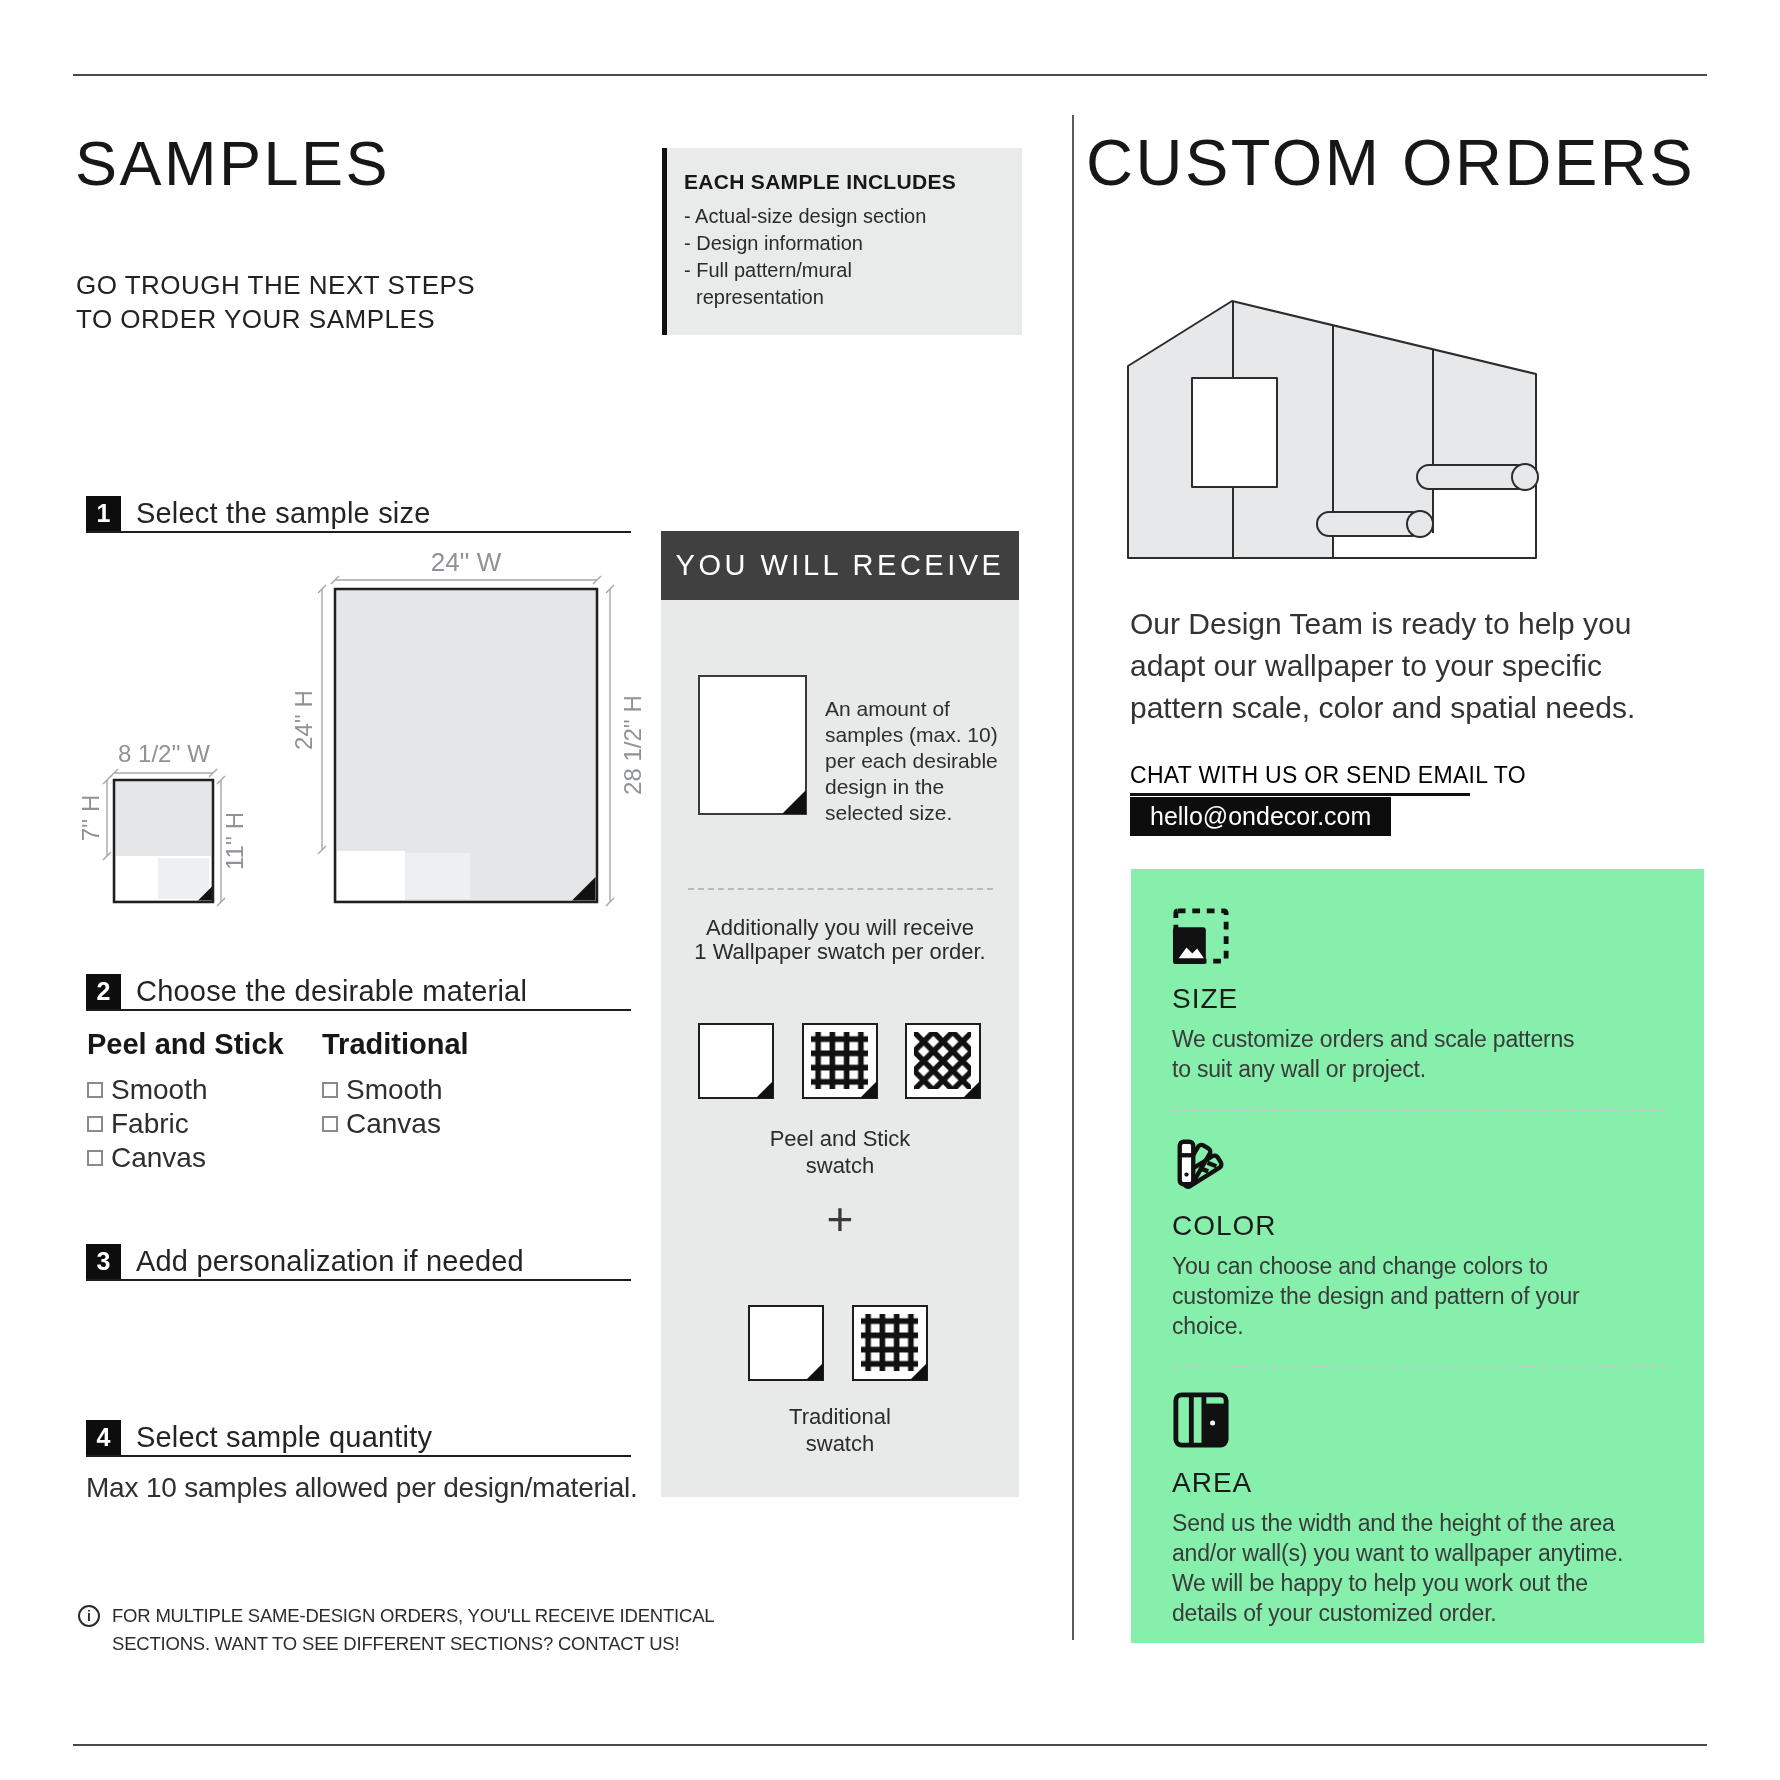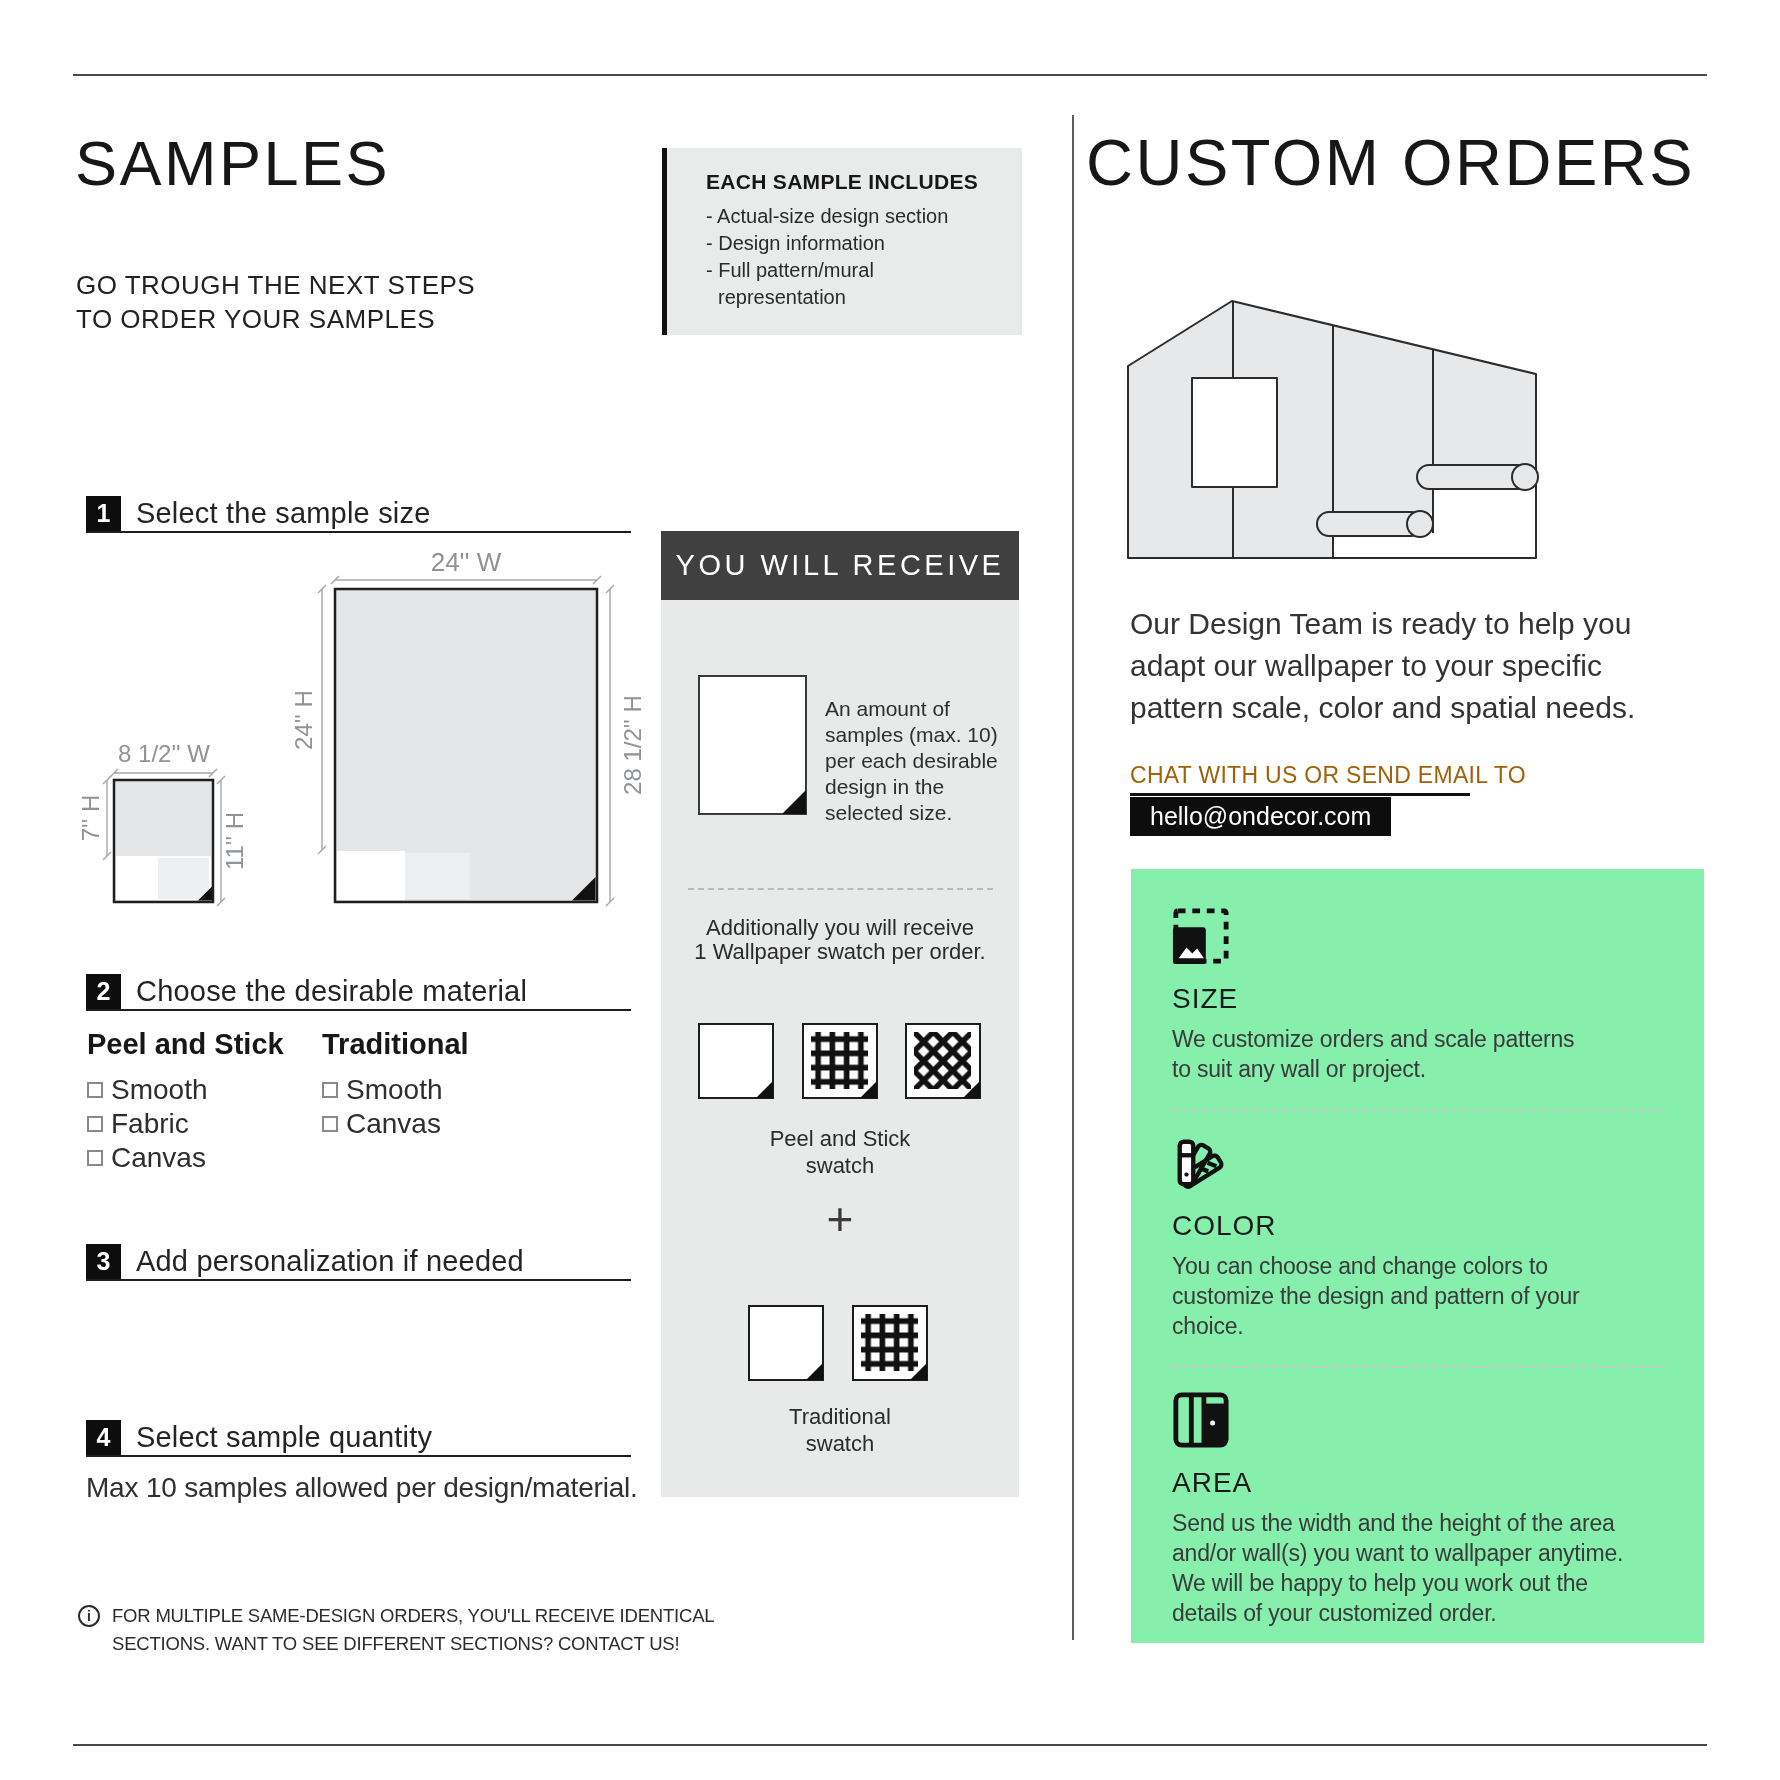--- a/index.html
+++ b/index.html
@@ -9,21 +9,21 @@
   .pre{white-space:pre-line;}
   .rule{position:absolute;left:73px;width:1634px;height:2px;background:#4a4a4a;}
   .rule.top{top:74px;}
   .rule.bottom{top:1744px;}
   .vdivider{position:absolute;left:1072px;top:115px;width:2px;height:1525px;background:#5c5c5c;}
 
   .big-title{font-size:63px;font-weight:500;letter-spacing:2.5px;color:#171717;line-height:1;}
   .subtitle{font-size:26px;line-height:34px;letter-spacing:.5px;color:#222;}
 
   .includes-box{left:662px;top:148px;width:360px;height:187px;background:#e9eaea;
-                border-left:5px solid #101010;box-sizing:border-box;padding:22px 16px 0 39px;}
+                border-left:5px solid #101010;box-sizing:border-box;padding:22px 16px 0 17px;}
   .includes-title{font-size:21px;font-weight:bold;letter-spacing:.3px;margin-bottom:9px;color:#171717;}
   .includes-item{font-size:20px;line-height:27px;color:#2a2a2a;padding-left:12px;text-indent:-12px;}
 
   .step-head{position:absolute;left:86px;width:545px;height:36px;border-bottom:2px solid #1e1e1e;
              display:flex;align-items:center;gap:15px;}
   .step-num{width:35px;height:35px;background:#0d0d0d;color:#fff;font-size:25px;font-weight:bold;
             display:flex;align-items:center;justify-content:center;flex:0 0 auto;}
   .step-label{font-size:29px;color:#242424;letter-spacing:.2px;white-space:nowrap;}
 
   .mat-title{font-size:29px;font-weight:bold;color:#171717;}
@@ -53,21 +53,21 @@
                font-size:22px;line-height:24px;color:#2b2b2b;}
   .swatch{position:absolute;width:76px;height:76px;background:#fff;border:2.5px solid #1d1d1d;box-sizing:border-box;}
   .swatch:after{content:"";position:absolute;right:-1px;bottom:-1px;width:0;height:0;
                 border-left:17px solid transparent;border-bottom:17px solid #101010;}
   .swatch svg{position:absolute;left:7px;top:7px;}
   .swatch-label{position:absolute;left:0;width:100%;text-align:center;font-size:22px;line-height:27px;color:#2b2b2b;}
   .plus{position:absolute;left:0;top:592px;width:100%;text-align:center;font-size:46px;font-weight:400;color:#3a3a3a;}
 
   .custom-title{left:1086px;top:130px;}
   .intro{left:1130px;top:603px;font-size:30px;line-height:42px;color:#333;}
-  .contact-label{left:1130px;top:762px;font-size:23px;letter-spacing:.3px;color:#a16207;}
+  .contact-label{left:1130px;top:762px;font-size:23px;letter-spacing:.3px;color:#000000;}
   .contact-line{left:1130px;top:793px;width:340px;height:2.5px;background:#101010;}
   .email-badge{left:1130px;top:797px;background:#0d0d0d;color:#fff;font-size:25px;
                padding:5px 20px;display:inline-block;}
 
   .features-panel{left:1131px;top:869px;width:573px;height:774px;background:#86efac;
                   box-sizing:border-box;padding:38px 38px 0 41px;}
   .feat-icon{height:58px;margin-bottom:18px;}
   .feat-title{font-size:28px;letter-spacing:1px;color:#1b1b1b;margin-bottom:9px;}
   .feat-body{font-size:23px;line-height:30px;letter-spacing:-.2px;color:#3a3a3a;}
   .feat-div{border-top:2px dashed #c6c8c9;margin:25px 0 23px 0;}

